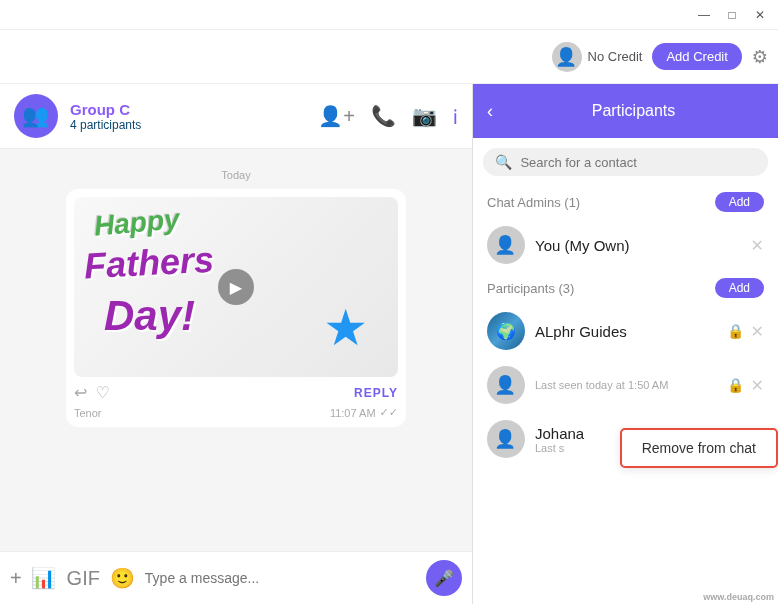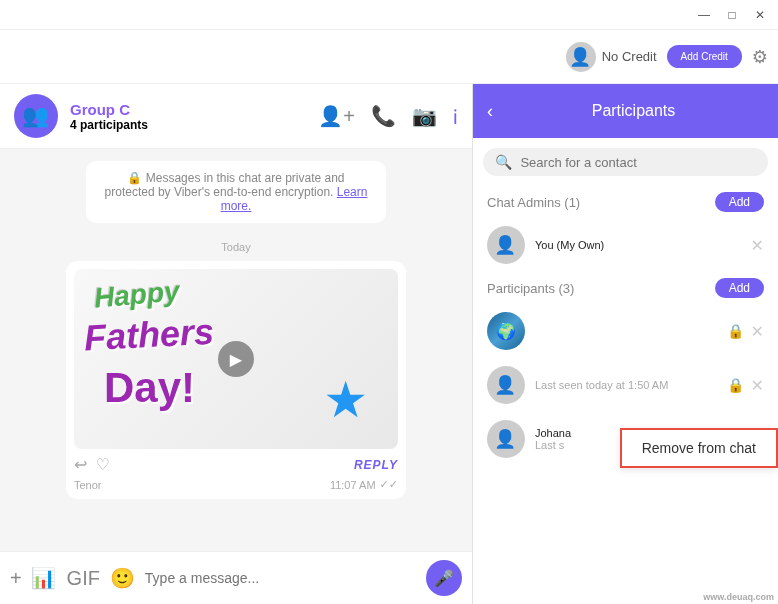--- a/index.html
+++ b/index.html
@@ -62,21 +62,21 @@
       justify-content: center;
       color: #fff;
       font-size: 14px;
     }
     .btn-add-credit {
       background: #7360f2;
       color: #fff;
       border: none;
       border-radius: 20px;
       padding: 6px 14px;
-      font-size: 10px;
+      font-size: 13px;
       cursor: pointer;
     }
     .gear-icon {
       font-size: 18px;
       color: #888;
       cursor: pointer;
     }
 
     
     .main-layout {
@@ -106,21 +106,21 @@
       border-radius: 50%;
       background: #7360f2;
       display: flex;
       align-items: center;
       justify-content: center;
       color: #fff;
       font-size: 22px;
     }
     .chat-info { flex: 1; }
     .chat-name { font-size: 15px; font-weight: 600; color: #8b5cf6; }
-    .chat-sub { font-size: 12px; color: #000000; font-weight: bold; }
+    .chat-sub { font-size: 12px; color: #0c4a6e; }
     .chat-actions { display: flex; gap: 16px; align-items: center; }
     .chat-action-icon { font-size: 20px; color: #888; cursor: pointer; }
     .chat-action-icon.info { color: #7360f2; }
 
     .chat-messages {
       flex: 1;
       overflow-y: auto;
       padding: 12px;
       background: #f5f5f5;
       display: flex;
@@ -185,20 +185,21 @@
       text-shadow: 2px 2px 0 #fff;
       transform: rotate(-3deg);
     }
     .sticker-text-day {
       position: absolute;
       top: 95px;
       left: 30px;
       font-size: 42px;
       font-weight: bold;
       color: #9c27b0;
+      font-style: italic;
       text-shadow: 2px 2px 0 #fff;
     }
     .sticker-star {
       position: absolute;
       bottom: 20px;
       right: 30px;
       font-size: 50px;
       color: #2196F3;
     }
     .play-btn {
@@ -221,21 +222,20 @@
       align-items: center;
     }
     .msg-action-icon { font-size: 16px; color: #aaa; cursor: pointer; }
     .msg-reply-btn {
       margin-left: auto;
       font-size: 12px;
       font-weight: 600;
       color: #7360f2;
       cursor: pointer;
       letter-spacing: 1px;
-      font-style: italic;
     }
     .msg-footer {
       display: flex;
       justify-content: space-between;
       align-items: center;
       padding: 4px 0 0 0;
       font-size: 11px;
       color: #aaa;
     }
     .msg-time { color: #aaa; }
@@ -346,33 +346,33 @@
       justify-content: center;
       color: #fff;
       font-size: 16px;
       flex-shrink: 0;
       overflow: hidden;
     }
     .p-avatar.earth {
       background: linear-gradient(135deg, #1a6496, #4a9fd4, #1a6496);
     }
     .p-info { flex: 1; }
-    .p-name { font-size: 11px; font-weight: 500; color: #222; }
+    .p-name { font-size: 15px; font-weight: 500; color: #222; }
     .p-status { font-size: 11px; color: #aaa; }
     .p-icons { display: flex; gap: 6px; align-items: center; }
     .p-icon { font-size: 14px; color: #ccc; cursor: pointer; }
     .p-close { font-size: 16px; color: #ccc; cursor: pointer; }
 
     .remove-from-chat-popup {
       position: absolute;
       right: 0;
       bottom: -2px;
       background: #fff;
       border: 2px solid #e74c3c;
-      border-radius: 0;
+      border-radius: 5px;
       padding: 10px 20px;
       font-size: 14px;
       color: #333;
       white-space: nowrap;
       z-index: 100;
       cursor: pointer;
       box-shadow: 0 2px 8px rgba(0,0,0,0.1);
     }
 
     .watermark {
@@ -418,25 +418,20 @@
       </div>
       <div class="chat-actions">
         <span class="chat-action-icon">👤+</span>
         <span class="chat-action-icon">📞</span>
         <span class="chat-action-icon">📷</span>
         <span class="chat-action-icon info">ℹ</span>
       </div>
     </div>
 
     <div class="chat-messages">
-      <div class="privacy-msg">
-        <span style="color:#aaa;">🔒</span>
-        <span>Messages in this chat are private and protected by Viber's end-to-end encryption.</span>
-        <a href="#">Learn more.</a>
-      </div>
       <div class="date-label">Today</div>
       <div class="message-bubble">
         <div class="sticker-area">
           <div class="sticker-text-happy">Happy</div>
           <div class="sticker-text-fathers">Fathers</div>
           <div class="sticker-text-day">Day!</div>
           <div class="sticker-star">★</div>
           <div class="play-btn">▶</div>
         </div>
         <div class="msg-actions">
@@ -496,20 +491,21 @@
     <div class="section-label">
       <span>Participants (3)</span>
       <button class="add-btn">Add</button>
     </div>
 
     <div class="participant-item">
       <div class="p-avatar earth">
         🌍
       </div>
       <div class="p-info">
+        <div class="p-name">ALphr Guides</div>
       </div>
       <div class="p-icons">
         <span class="p-icon">🔒</span>
         <span class="p-close">✕</span>
       </div>
     </div>
 
     <div class="participant-item">
       <div class="p-avatar">
         <span style="font-size:18px;">👤</span>

